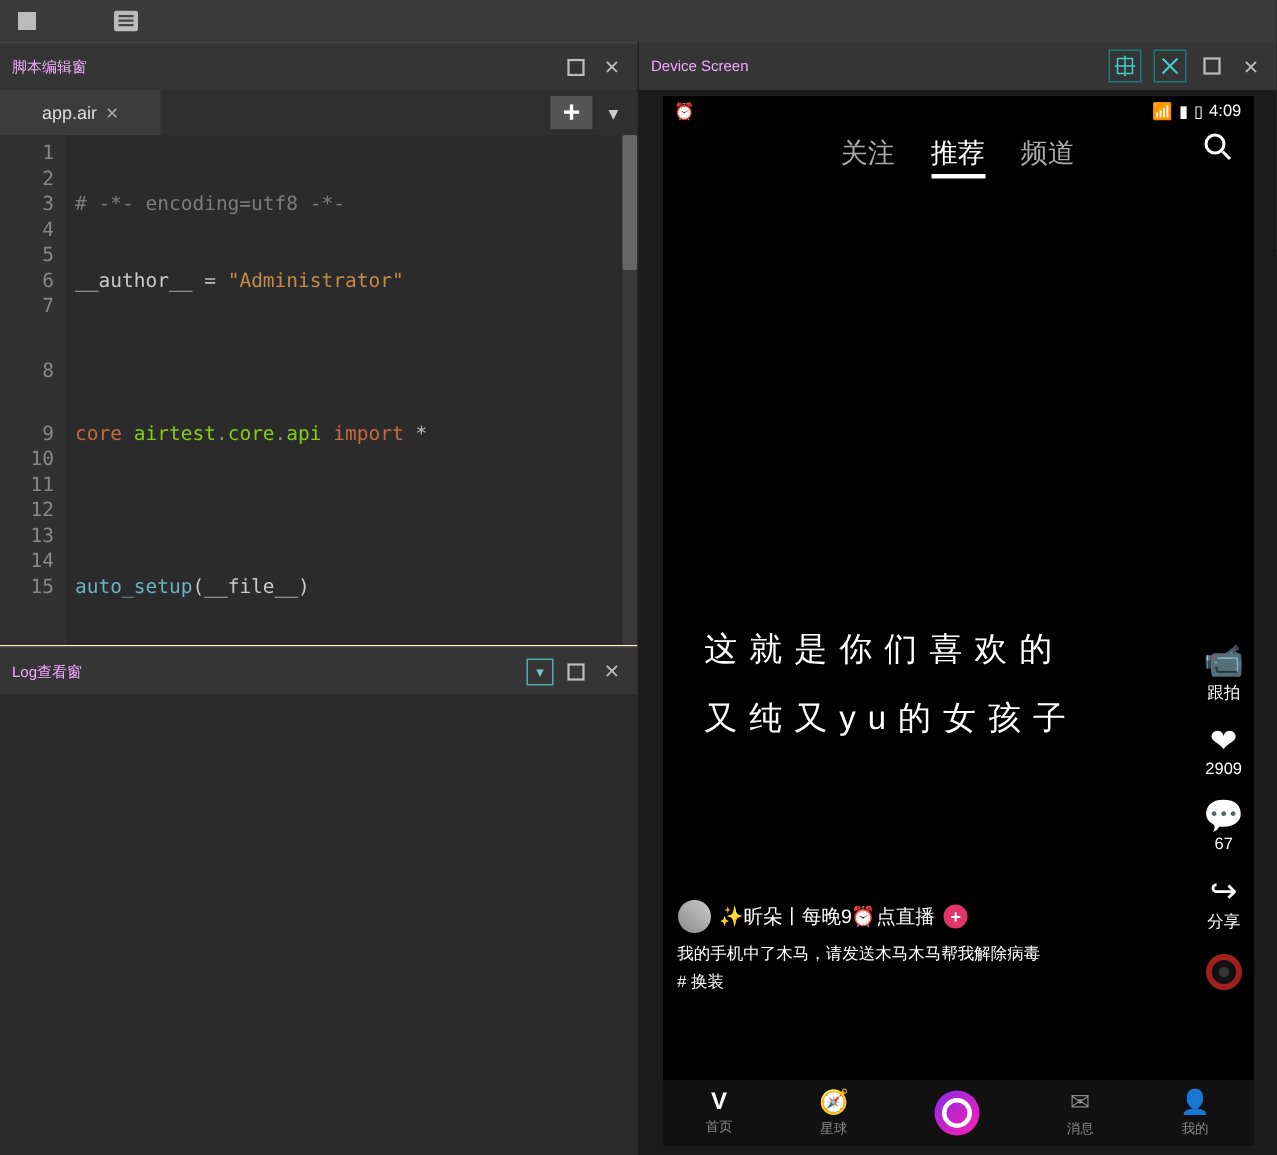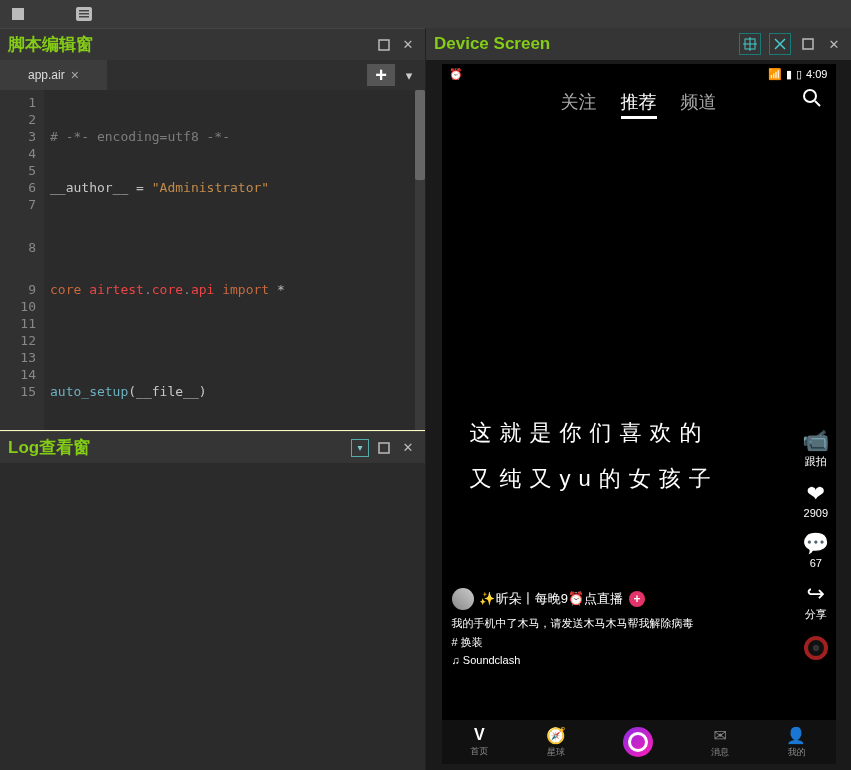--- a/index.html
+++ b/index.html
@@ -42,23 +42,23 @@
 .panel-header {
   height: 32px;
   background: #353535;
   display: flex;
   align-items: center;
   padding: 0 8px;
   justify-content: space-between;
   border-top: 1px solid #444;
 }
 .panel-title {
-  font-weight: bold;
-  font-size: 17px;
-  color: #84cc16;
+  font-weight: normal;
+  font-size: 10px;
+  color: #f0abfc;
 }
 .panel-actions {
   display: flex;
   gap: 6px;
   align-items: center;
 }
 .panel-actions .icon-btn {
   width: 18px; height: 18px;
   display: inline-flex; align-items: center; justify-content: center;
   color: #bbb;
@@ -119,21 +119,21 @@
   white-space: pre;
   color: #c8c8c8;
   position: relative;
 }
 .code-line { height: 17px; }
 .c-comment { color: #7c7c7c; }
 .c-var { color: #c8c8c8; }
 .c-op { color: #bbb; }
 .c-str { color: #c28a4a; }
 .c-kw { color: #c76a3f; }
-.c-mod { color: #ef4444; }
+.c-mod { color: #84cc16; }
 .c-dot { color: #888; }
 .c-func { color: #6bb1bf; }
 .scrollbar-v {
   width: 10px;
   background: #3a3a3a;
 }
 .scroll-thumb {
   width:100%; height: 90px; background:#666; border-radius: 2px;
 }
 .log-panel {
@@ -456,21 +456,20 @@
           </div>
 
           <div class="bottom-info">
             <div class="user-row">
               <span class="avatar"></span>
               <span style="font-size:13px;">✨昕朵丨每晚9⏰点直播</span>
               <span class="plus-badge">+</span>
             </div>
             <div style="margin-bottom:4px;">我的手机中了木马，请发送木马木马帮我解除病毒</div>
             <div style="margin-bottom:4px;"># 换装</div>
-            <div>♫ Soundclash</div>
           </div>
         </div>
 
         <div class="bottom-nav">
           <div class="navitem">
             <span class="ni-ico" style="color:#fff;font-weight:bold;">V</span>
             <span>首页</span>
           </div>
           <div class="navitem">
             <span class="ni-ico">🧭</span>

